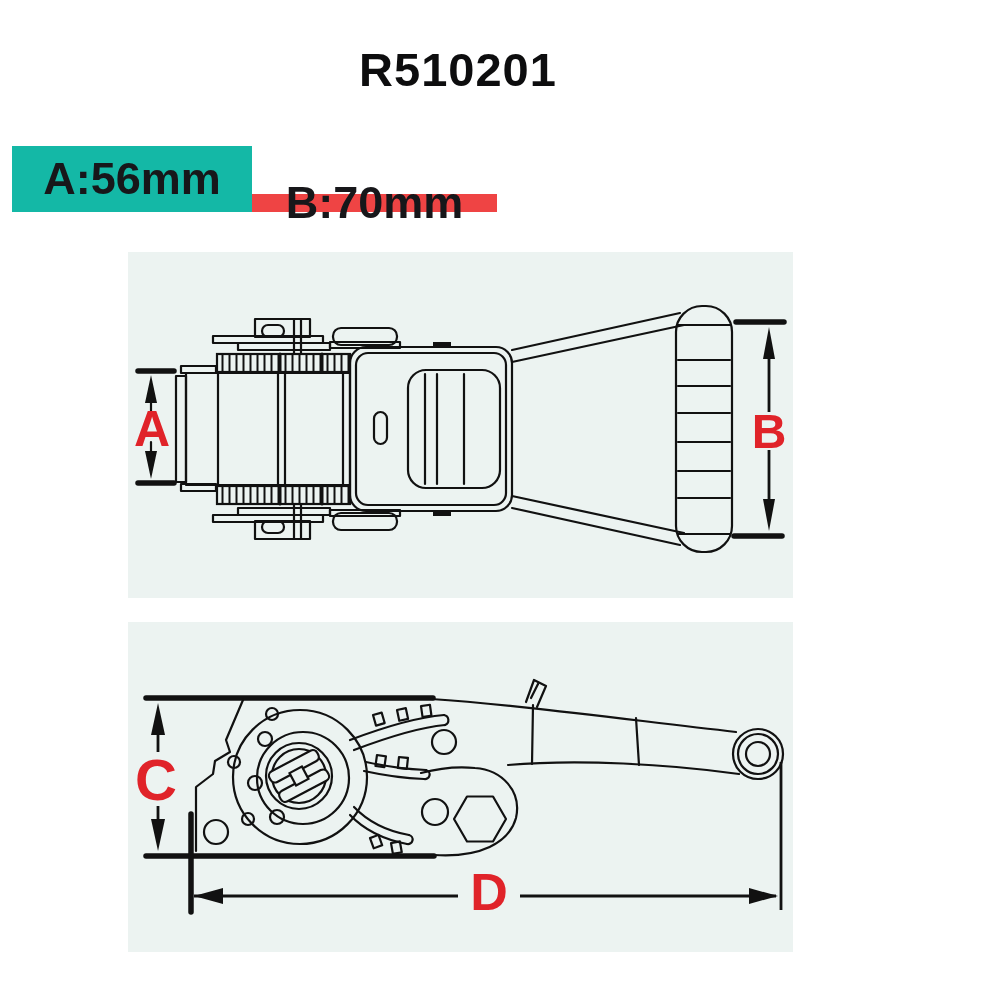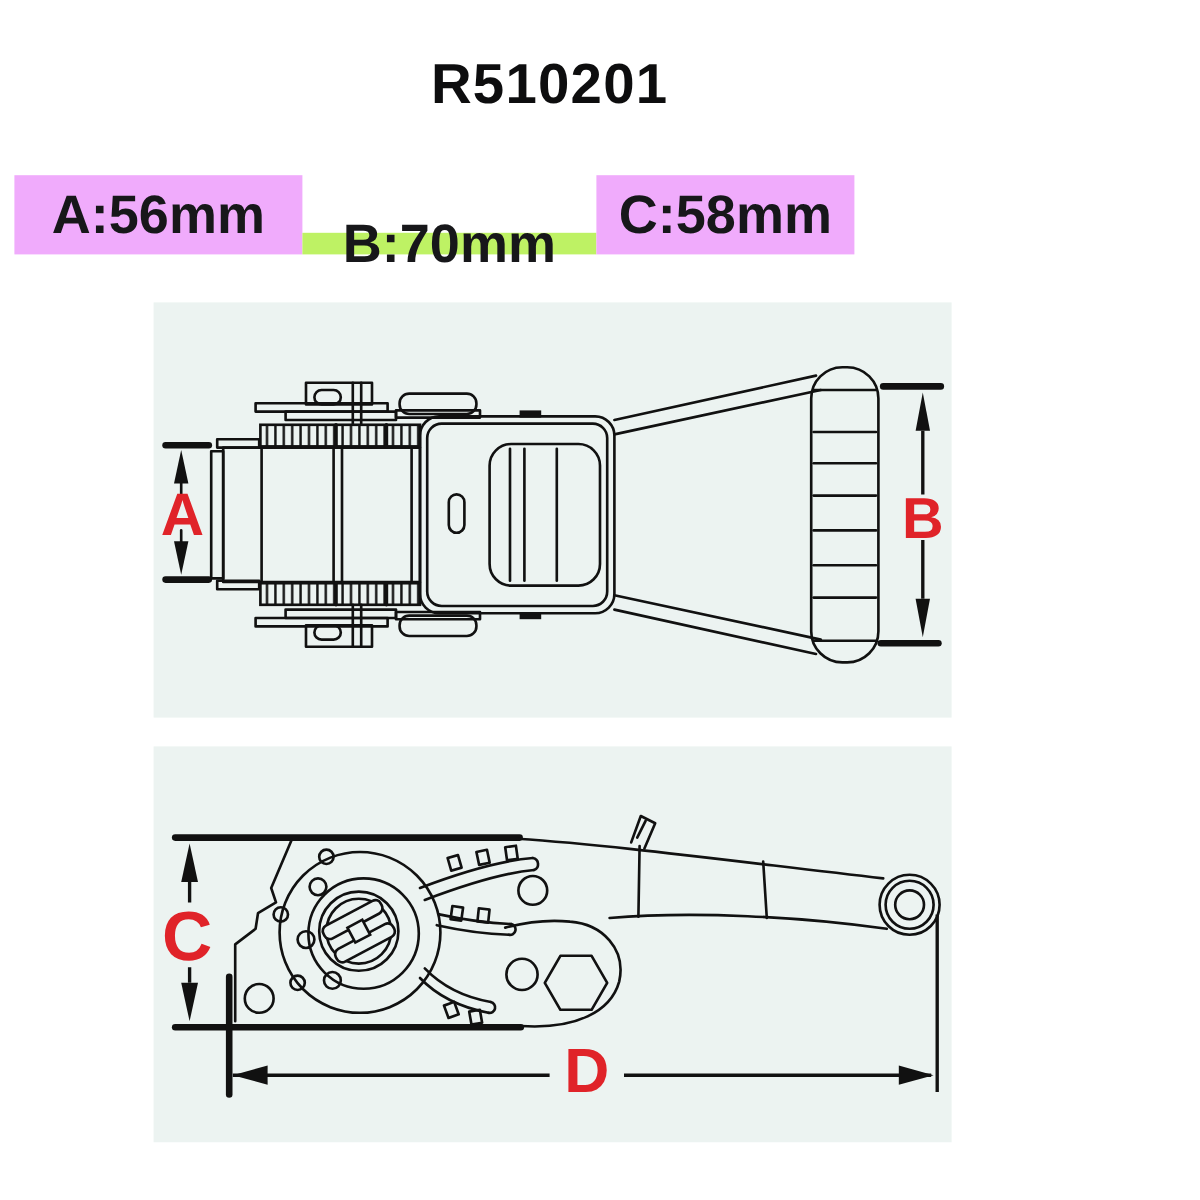--- a/index.html
+++ b/index.html
@@ -5,22 +5,22 @@
   html,body{margin:0;padding:0;background:#ffffff;}
   .stage{position:relative;width:1000px;height:952px;background:#ffffff;
          font-family:"Liberation Sans",sans-serif;overflow:hidden;}
 
   .title{position:absolute;top:42px;left:0;right:84px;text-align:center;
          font-size:47px;font-weight:700;color:#0d0d0e;letter-spacing:1px;}
 
   .specbar{position:absolute;left:12px;top:146px;height:66px;display:flex;}
   .cell{display:flex;align-items:center;justify-content:center;
         font-size:45px;font-weight:700;color:#17171a;}
-  .cell.light{background:#f0abfc;text-align:center;}
-  .cell.dark{background:#bef264;margin-top:48px;}
+  .cell.light{background:#14b8a6;text-align:center;}
+  .cell.dark{background:#ef4444;margin-top:48px;}
   .cell.w1{width:240px;} .cell.w2{width:245px;} .cell.w3{width:215px;} .cell.w4{width:273px;}
 
   .panel{position:absolute;left:128px;width:665px;background:#ecf3f1;}
   .panel.top{top:252px;height:346px;}
   .panel.side{top:622px;height:348px;}
   .panel svg{display:block;width:100%;height:100%;}
 
   .ln{stroke:#111111;fill:none;stroke-width:2.2;stroke-linecap:round;stroke-linejoin:round;}
   .ln3{stroke:#111111;fill:none;stroke-width:3;stroke-linecap:round;}
   .tick{stroke:#111111;stroke-width:5.5;stroke-linecap:round;}
@@ -34,21 +34,20 @@
 </head>
 <body>
 
 <div class="stage">
 
   <div class="title">R510201</div>
 
   <div class="specbar">
     <div class="cell light w1">A:56mm</div>
     <div class="cell dark w2">B:70mm</div>
-    <div class="cell light w3">C:58mm</div>
   </div>
 
   <div class="panel top">
     <svg viewBox="0 0 665 346">
       <defs>
         <pattern id="hatch" width="7" height="18" patternUnits="userSpaceOnUse">
           <line x1="3.5" y1="0" x2="3.5" y2="18" stroke="#111111" stroke-width="2"></line>
         </pattern>
       </defs>
 

